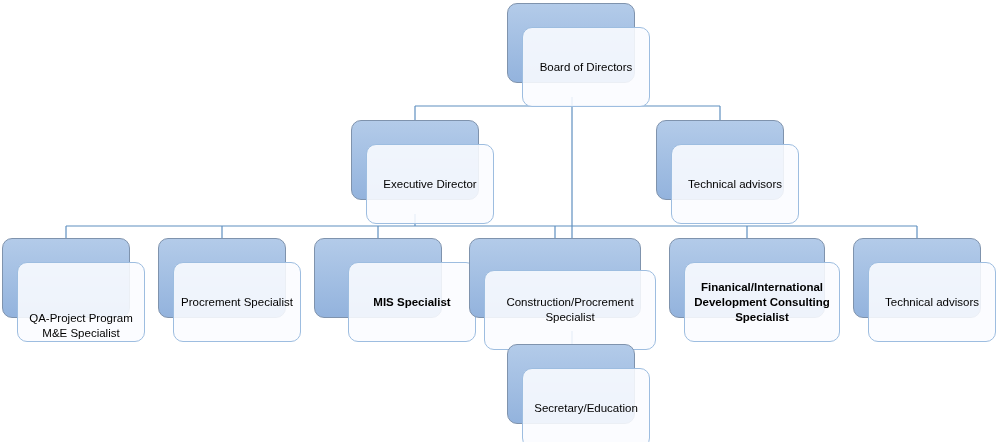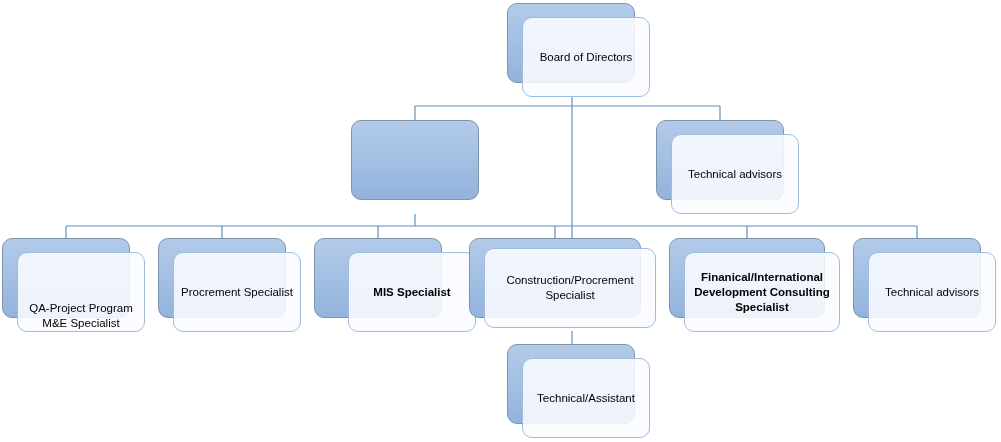--- a/index.html
+++ b/index.html
@@ -5,21 +5,21 @@
   html, body { margin: 0; padding: 0; background: #ffffff; }
   #stage { position: relative; width: 1001px; height: 442px; overflow: hidden; background: #fff;
     font-family: "Liberation Sans", "DejaVu Sans", sans-serif; }
   svg.lines { position: absolute; left: 0; top: 0; width: 1001px; height: 442px; }
   .back { position: absolute; width: 128px; height: 80px; border-radius: 10px;
     background: linear-gradient(180deg, #b3cbe9 0%, #a3bfe3 50%, #93b3dd 100%);
     border: 1px solid #7f93ad; box-sizing: border-box; }
   .front { position: absolute; width: 128px; height: 80px; border-radius: 10px;
     background: rgba(250, 252, 255, 0.88); border: 1px solid #9dbde0; box-sizing: border-box;
     display: flex; align-items: center; justify-content: center; text-align: center;
-    font-size: 11.5px; line-height: 15px; color: #000; padding: 0 6px; }
+    font-size: 11.5px; line-height: 15px; color: #000; padding: 0 6px; margin-top: 10px; }
   .front span { display: block; }
 </style>
 </head>
 <body>
 
 <div id="stage">
   <svg class="lines">
     <g stroke="#5f8fc0" stroke-width="1.2" fill="none">
 
       <line x1="572" y1="97" x2="572" y2="252"></line>
@@ -40,20 +40,23 @@
       <line x1="572" y1="331" x2="572" y2="344"></line>
     </g>
   </svg>
 
   <div class="back" style="left:507px;top:3px;"></div>
   <div class="front" style="left:522px;top:17px;">
     <span>Board of Directors</span>
   </div>
 
   <div class="back" style="left:351px;top:120px;"></div>
+  <div class="front" style="left:366px;top:134px;">
+    <span>Executive Director</span>
+  </div>
 
   <div class="back" style="left:656px;top:120px;"></div>
   <div class="front" style="left:671px;top:134px;">
     <span>Technical advisors</span>
   </div>
 
   <div class="back" style="left:2px;top:238px;"></div>
   <div class="front" style="left:17px;top:252px;align-items:flex-end;">
     <span>QA-Project Program M&amp;E Specialist</span>
   </div>
@@ -62,31 +65,31 @@
   <div class="front" style="left:173px;top:252px;">
     <span>Procrement Specialist</span>
   </div>
 
   <div class="back" style="left:314px;top:238px;"></div>
   <div class="front" style="left:348px;top:252px;font-weight:bold;">
     <span>MIS Specialist</span>
   </div>
 
   <div class="back" style="left:469px;top:238px;width:172px;"></div>
-  <div class="front" style="left:484px;top:248px;width:172px;">
+  <div class="front" style="left:484px;top:260px;width:172px;">
     <span>Construction/Procrement Specialist</span>
   </div>
 
   <div class="back" style="left:669px;top:238px;width:156px;"></div>
   <div class="front" style="left:684px;top:252px;width:156px;font-weight:bold;">
     <span>Finanical/International Development Consulting Specialist</span>
   </div>
 
   <div class="back" style="left:853px;top:238px;"></div>
   <div class="front" style="left:868px;top:252px;">
     <span>Technical advisors</span>
   </div>
 
   <div class="back" style="left:507px;top:344px;"></div>
   <div class="front" style="left:522px;top:358px;">
-    <span>Technical/Assistant</span>
+    <span>Secretary/Education</span>
   </div>
 </div>
 
 </body></html>

